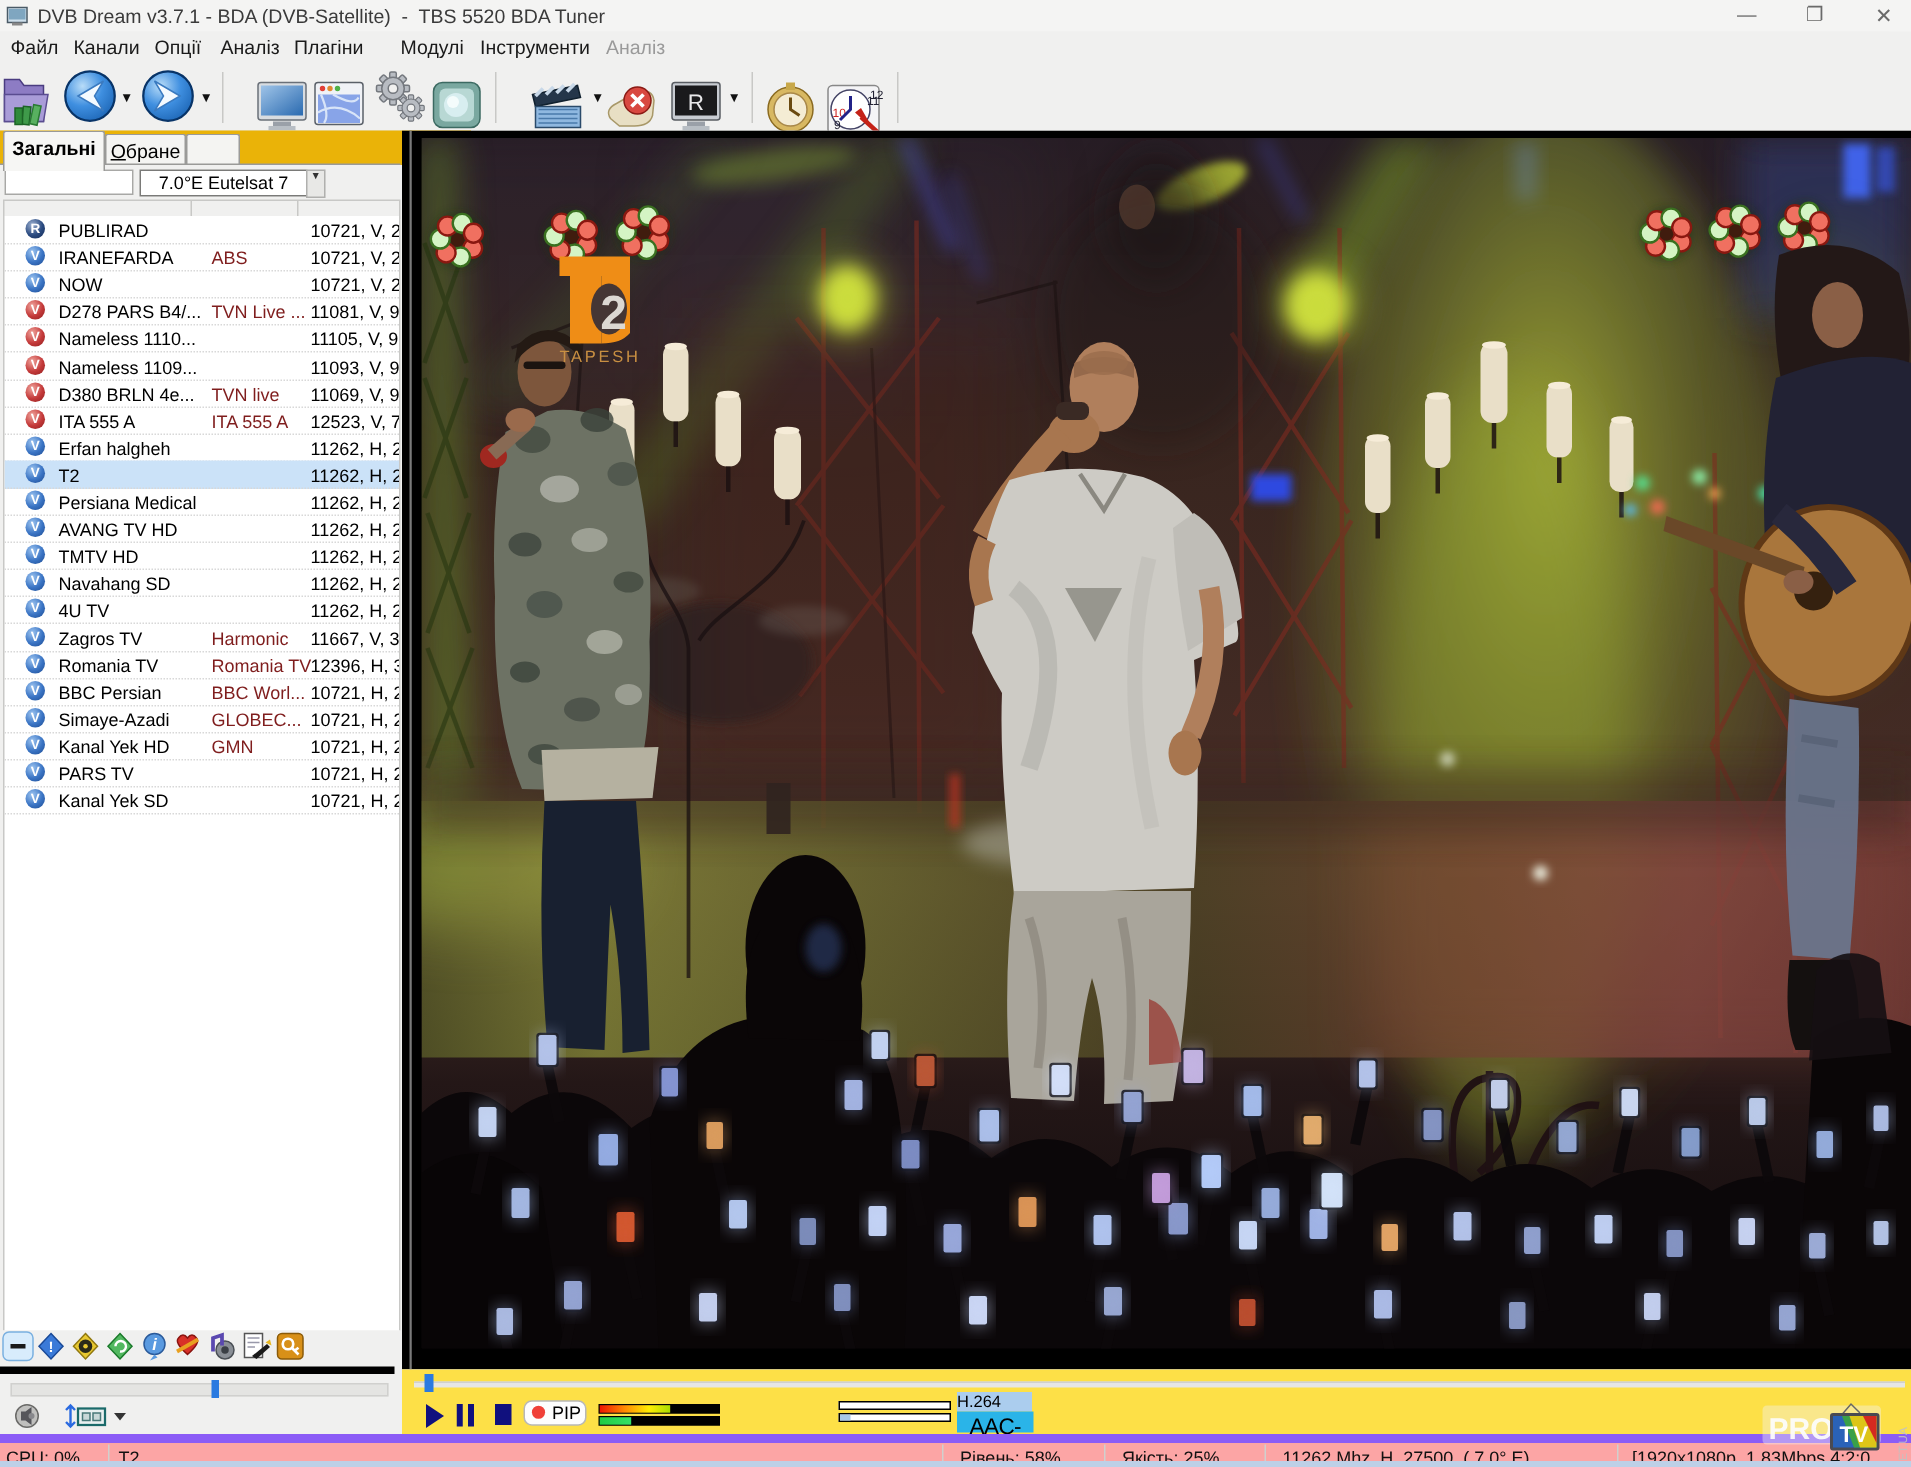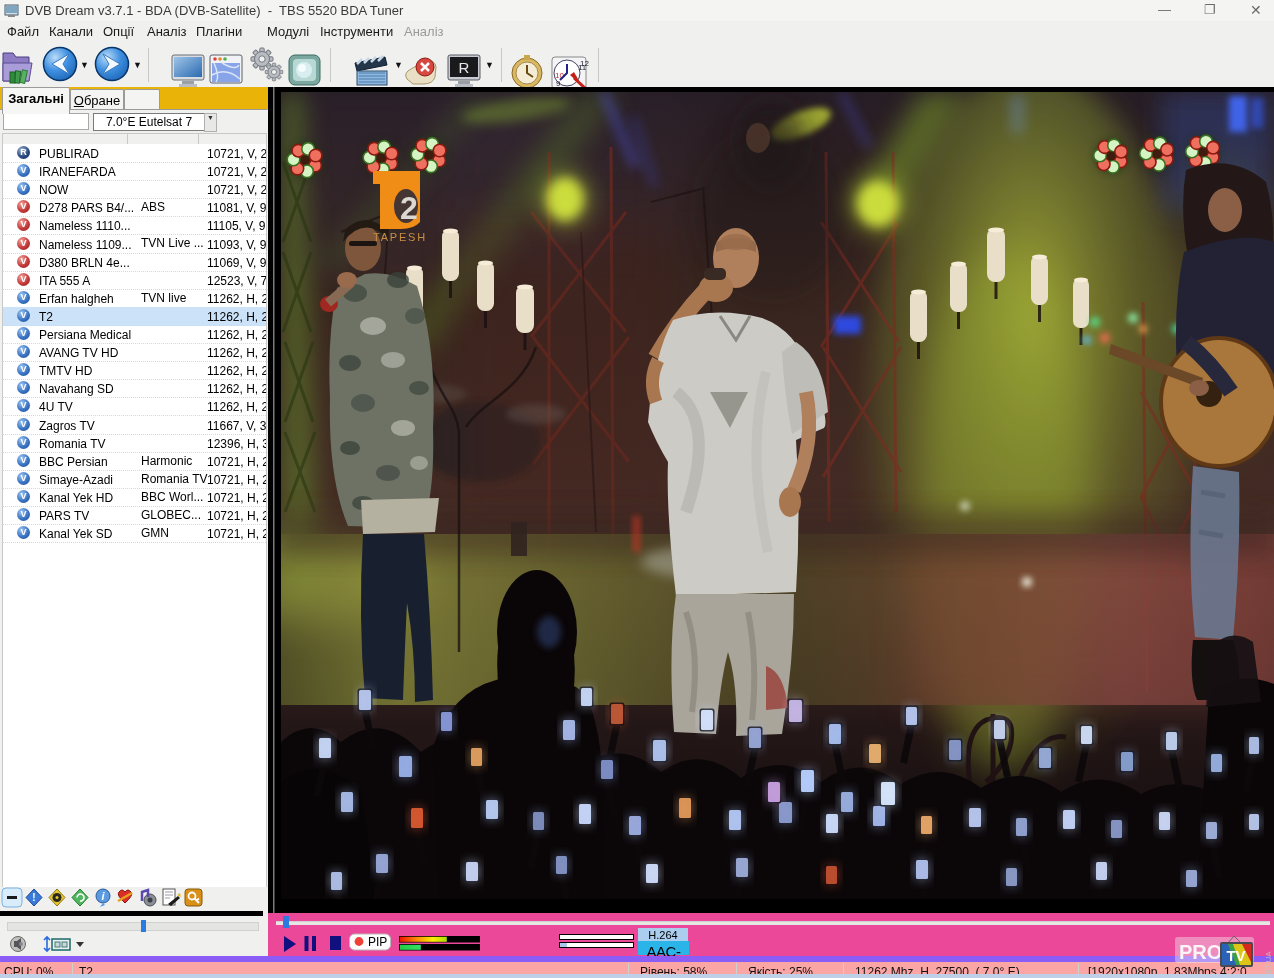--- a/index.html
+++ b/index.html
@@ -19,35 +19,35 @@
        font-size:13px;color:#000;text-align:center;border-radius:2px 2px 0 0;}
   #searchrow{left:0;top:110px;width:267px;height:24px;background:#f0f0ef;}
   #searchbox{left:3px;top:3px;width:84px;height:15px;background:#fff;border:1px solid #a8a8a6;}
   #combo{left:93px;top:3px;width:110px;height:15px;background:#fff;border:1px solid #7a7a78;
          font-size:12px;text-align:center;padding-top:1px;}
   #combobtn{left:204px;top:3px;width:11px;height:17px;background:#e8e8e6;border:1px solid #b0b0ae;font-size:7px;text-align:center;color:#333;}
   #lheader{left:2px;top:133px;width:263px;height:11px;background:#f0f0ef;border:1px solid #c8c8c6;}
   #list{left:2px;top:144px;width:263px;height:743px;background:#fff;overflow:hidden;border-left:1px solid #c8c8c6;border-right:1px solid #c8c8c6;}
   .row{position:absolute;left:0;width:263px;height:18px;border-bottom:1px dotted #d8d8d8;}
   .row .nm{position:absolute;left:36px;top:3px;font-size:12px;color:#000;white-space:nowrap;}
-  .row .c2{position:absolute;left:138px;top:3px;font-size:12px;color:#000000;white-space:nowrap;margin-top:35px;}
+  .row .c2{position:absolute;left:138px;top:3px;font-size:12px;color:#7f1d1d;white-space:nowrap;}
   .row .c3{position:absolute;left:204px;top:3px;font-size:12px;color:#000;white-space:nowrap;}
   .ball{position:absolute;left:14px;top:2px;width:13px;height:13px;border-radius:50%;
         color:#fff;font-size:9px;font-weight:bold;text-align:center;line-height:13px;}
   .bv{background:radial-gradient(circle at 35% 30%, #9cc4f0, #3a74c4 55%, #1d4a90);}
   .rv{background:radial-gradient(circle at 35% 30%, #f0a49c, #c43a3a 55%, #8f1d1d);}
   .rr{background:radial-gradient(circle at 35% 30%, #9cb0d0, #2a4a80 55%, #142a55);}
   .sel{background:#cbe2f8;}
   
   #lefticons{left:0;top:887px;width:267px;height:22px;background:#f0f0ef;}
   #lpsep{left:0;top:911px;width:263px;height:5px;background:#000;}
   #lslider{left:0;top:916px;width:267px;height:24px;background:#f0f0ef;}
   #lvol{left:0;top:934px;width:267px;height:22px;background:#f0f0ef;}
   
-  #pbpanel{left:268px;top:913px;width:1006px;height:43px;background:#ec4899;}
+  #pbpanel{left:268px;top:913px;width:1006px;height:43px;background:#fde047;}
   
   #statusbar{left:0;top:956px;width:1274px;height:18px;background:#fca5a5;border-top:6px solid #8b5cf6;font-size:12px;color:#111;}
   .st{position:absolute;top:3px;}
   .stsep{position:absolute;top:1px;width:1px;height:16px;background:#d0d0ce;}
   #taskstrip{left:0;top:974px;width:1274px;height:4px;background:#bdd0e7;}
 </style>
 </head>
 <body>
 <div class="abs" id="titlebar"></div>
 <svg class="abs" style="left:4px;top:3px" width="17" height="16" viewBox="0 0 17 16">
@@ -1052,21 +1052,21 @@
       </linearGradient>
       <linearGradient id="ggrad" x1="0" y1="0" x2="1" y2="0">
         <stop offset="0" stop-color="#22cc44"></stop>
           <stop offset="1" stop-color="#33e066"></stop>
       </linearGradient>
     </defs>
   </svg>
   <div class="abs" style="left:291px;top:21px;width:73px;height:4px;background:#fff;border:1px solid #000"></div>
   <div class="abs" style="left:291px;top:29px;width:73px;height:4px;background:#fff;border:1px solid #000"></div>
   <div class="abs" style="left:292px;top:30px;width:7px;height:4px;background:#a8c8e8"></div>
-  <div class="abs" style="left:370px;top:15px;width:50px;height:12px;background:#abcdee;font-size:11px;text-align:center;padding-top:1px">H.264</div>
+  <div class="abs" style="left:370px;top:15px;width:50px;height:12px;background:#abcdee;font-size:11px;padding-top:1px">H.264</div>
   <div class="abs" style="left:370px;top:28px;width:51px;height:12px;background:#2ab4e8;font-size:15px;letter-spacing:-0.4px;text-align:center;padding-top:1.5px">AAC-ADTS</div>
 </div>
 
 <div class="abs" id="statusbar">
   <span class="st" style="left:4px">CPU: 0%</span>
   <div class="stsep" style="left:72px"></div>
   <span class="st" style="left:79px">T2</span>
   <div class="stsep" style="left:628px"></div>
   <span class="st" style="left:640px">Рівень: 58%</span>
   <div class="stsep" style="left:736px"></div>

